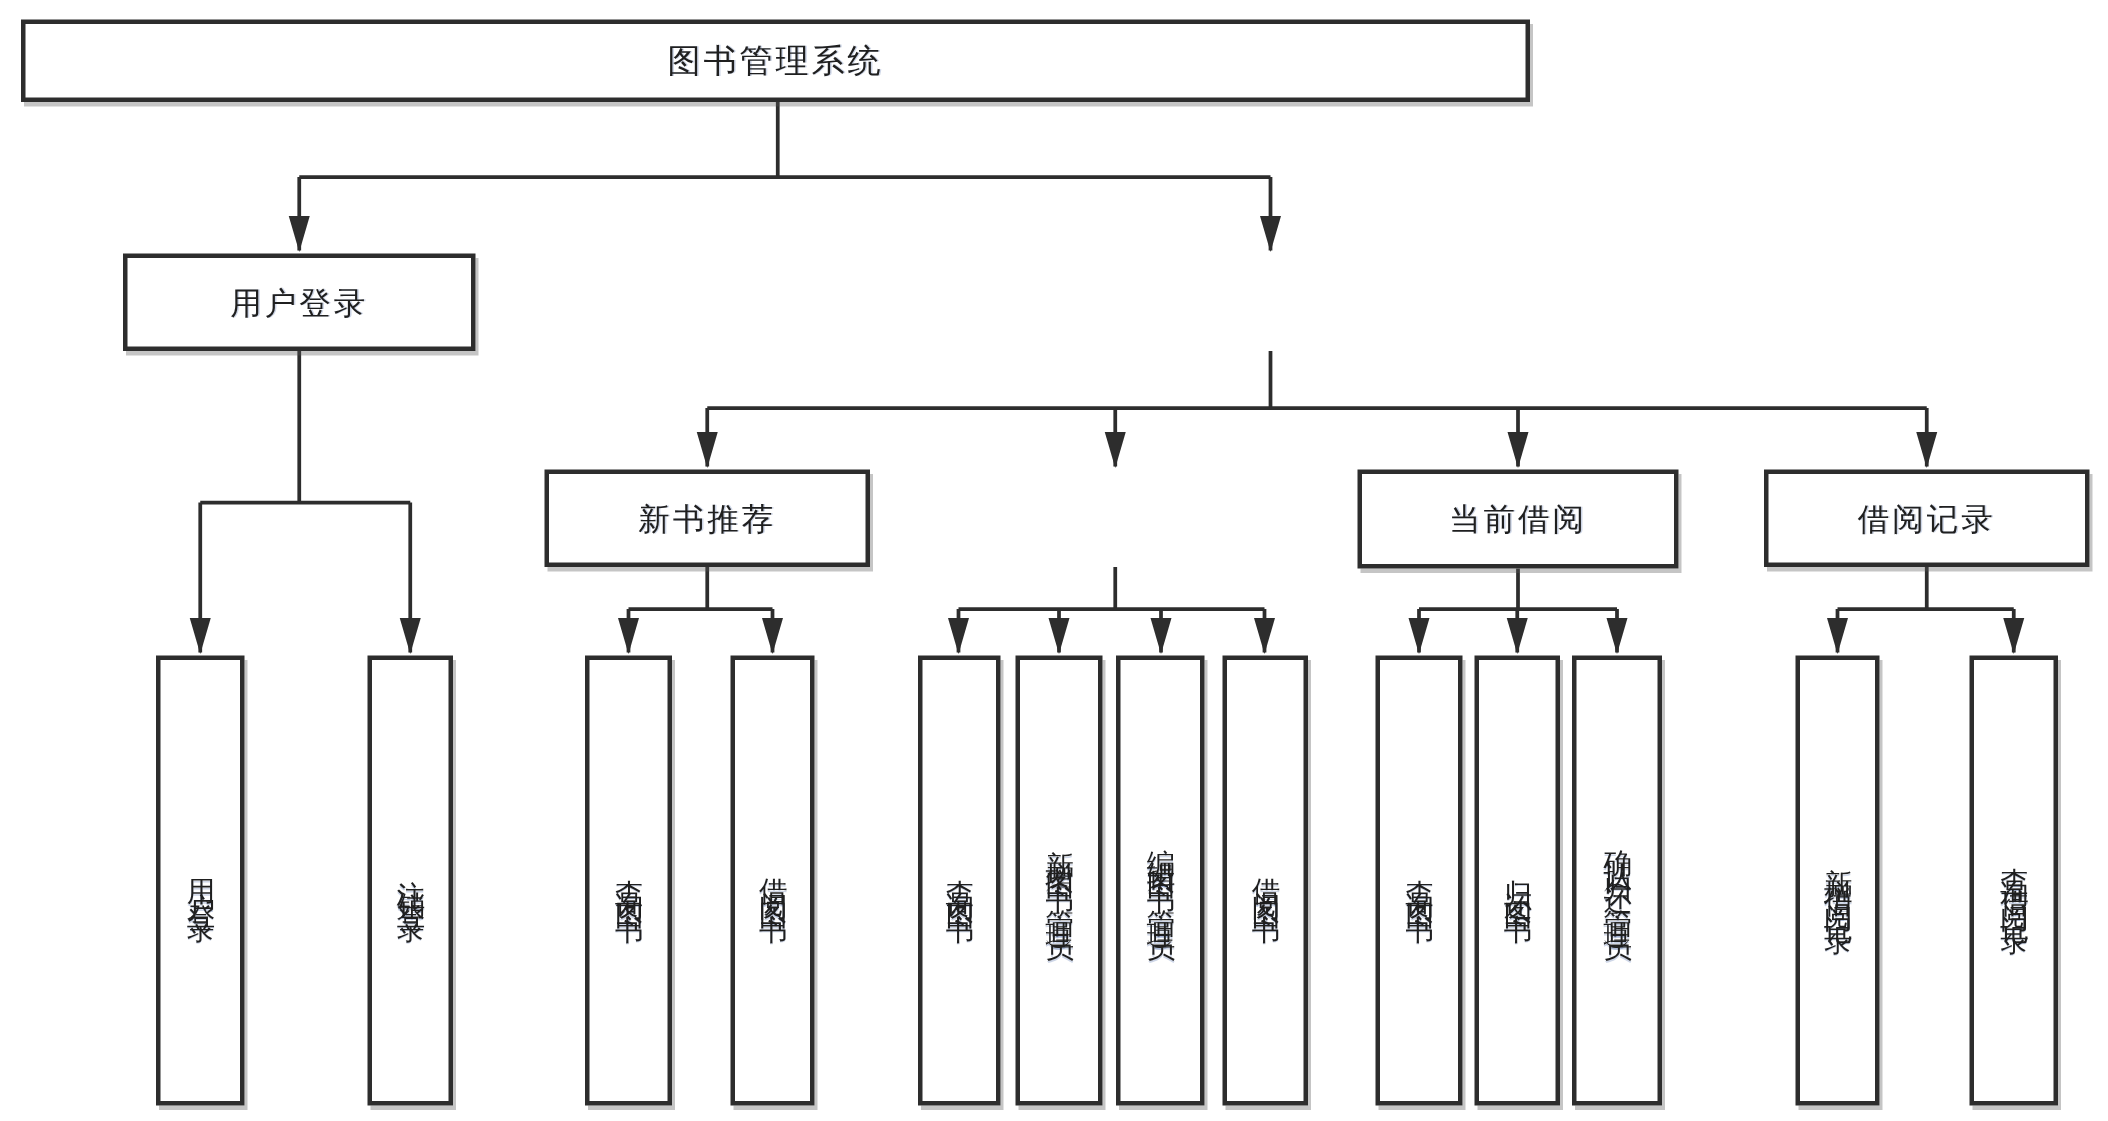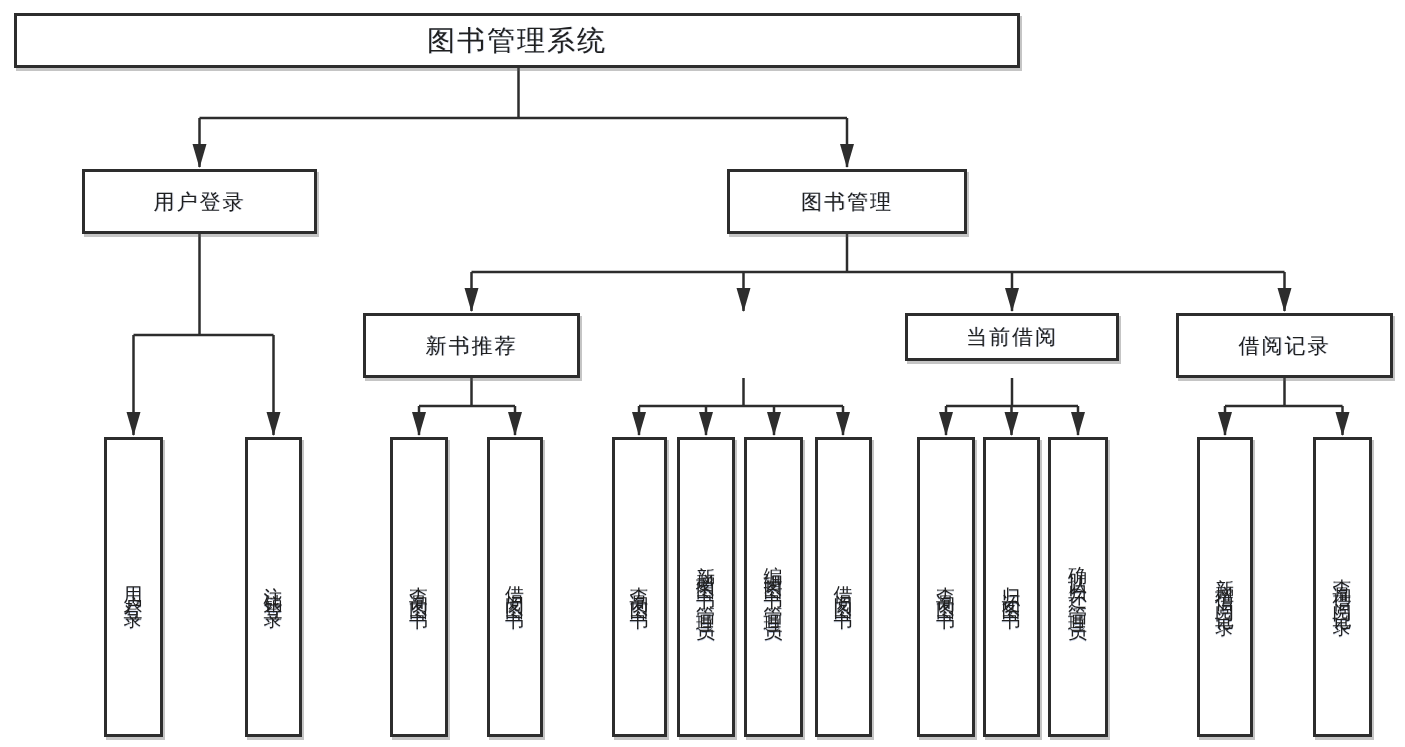--- a/index.html
+++ b/index.html
@@ -33,21 +33,21 @@
     justify-content: center;
     z-index: 2;
     color: #1f1f1f;
   }
   .node .label {
     font-size: 21px;
     letter-spacing: 2px;
     white-space: nowrap;
     text-shadow: 1px 0 0 rgba(60,90,160,0.25);
   }
-  .node.root .label { font-size: 28px; }
+  .node.root .label { font-size: 22px; }
   .leaf {
     position: absolute;
     box-sizing: border-box;
     background: #ffffff;
     border: 3px solid #2d2d2d;
     box-shadow: 2px 3px 0 rgba(90,90,90,0.35);
     display: flex;
     align-items: center;
     justify-content: center;
     z-index: 2;
@@ -130,28 +130,25 @@
     </g>
   </svg>
 
   <div class="node root" style="left:14px; top:13px; width:1006px; height:55px;">
     <span class="label">图书管理系统</span>
   </div>
 
   <div class="node" style="left:82px; top:169px; width:235px; height:65px;">
     <span class="label">用户登录</span>
   </div>
-  <div class="node" style="left:727px; top:169px; width:240px; height:65px;">
-    <span class="label">图书管理</span>
-  </div>
 
   <div class="node" style="left:363px; top:313px; width:217px; height:65px;">
     <span class="label">新书推荐</span>
   </div>
-  <div class="node" style="left:905px; top:313px; width:214px; height:48px;">
+  <div class="node" style="left:905px; top:313px; width:214px; height:66px;">
     <span class="label">当前借阅</span>
   </div>
   <div class="node" style="left:1176px; top:313px; width:217px; height:65px;">
     <span class="label">借阅记录</span>
   </div>
 
   <div class="leaf" style="left:104px; width:59px;">
     <span class="vlabel">用户登录</span>
   </div>
   <div class="leaf" style="left:245px; width:57px;">

